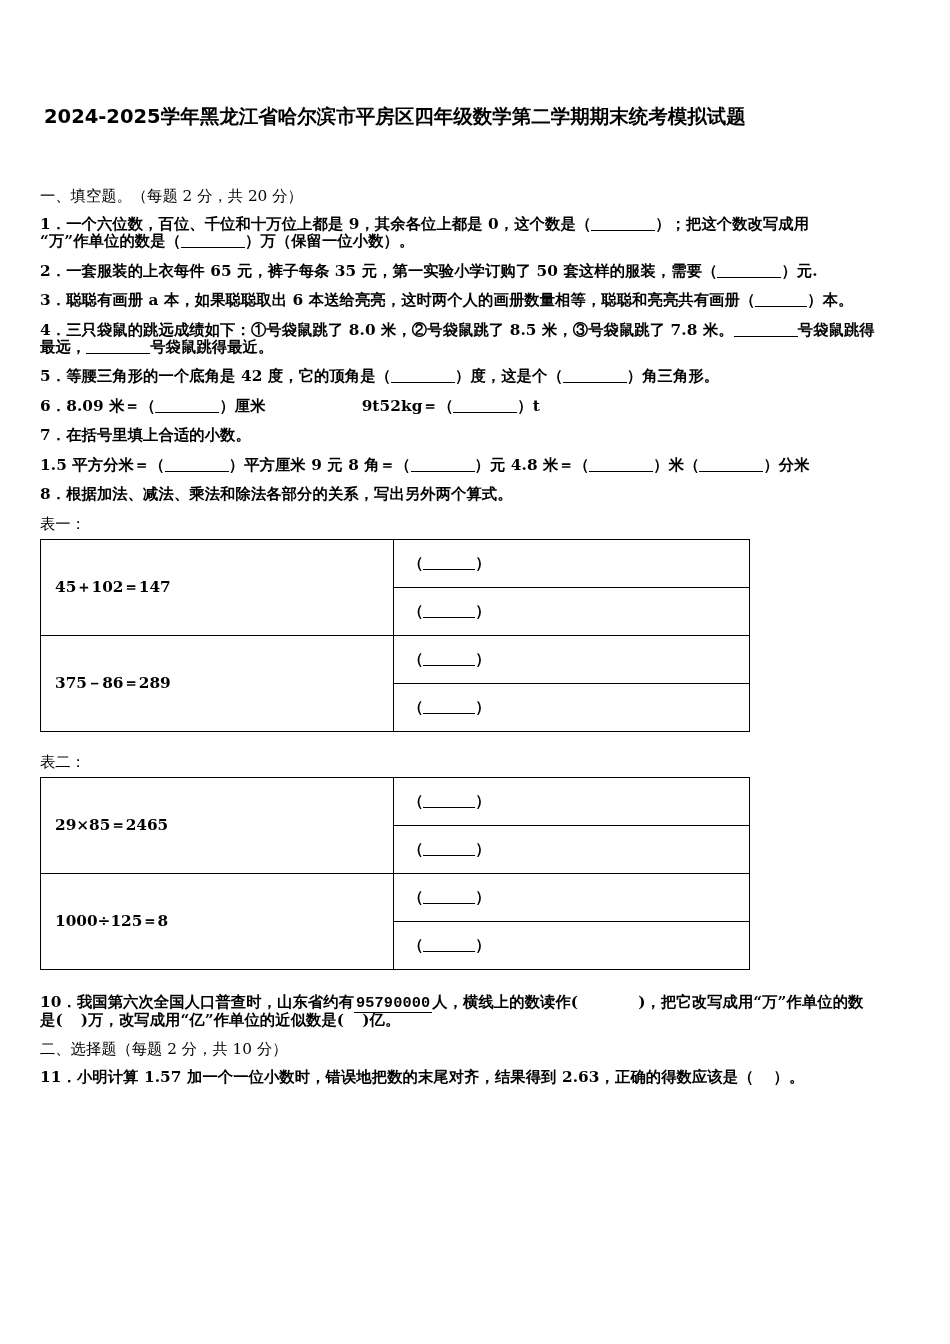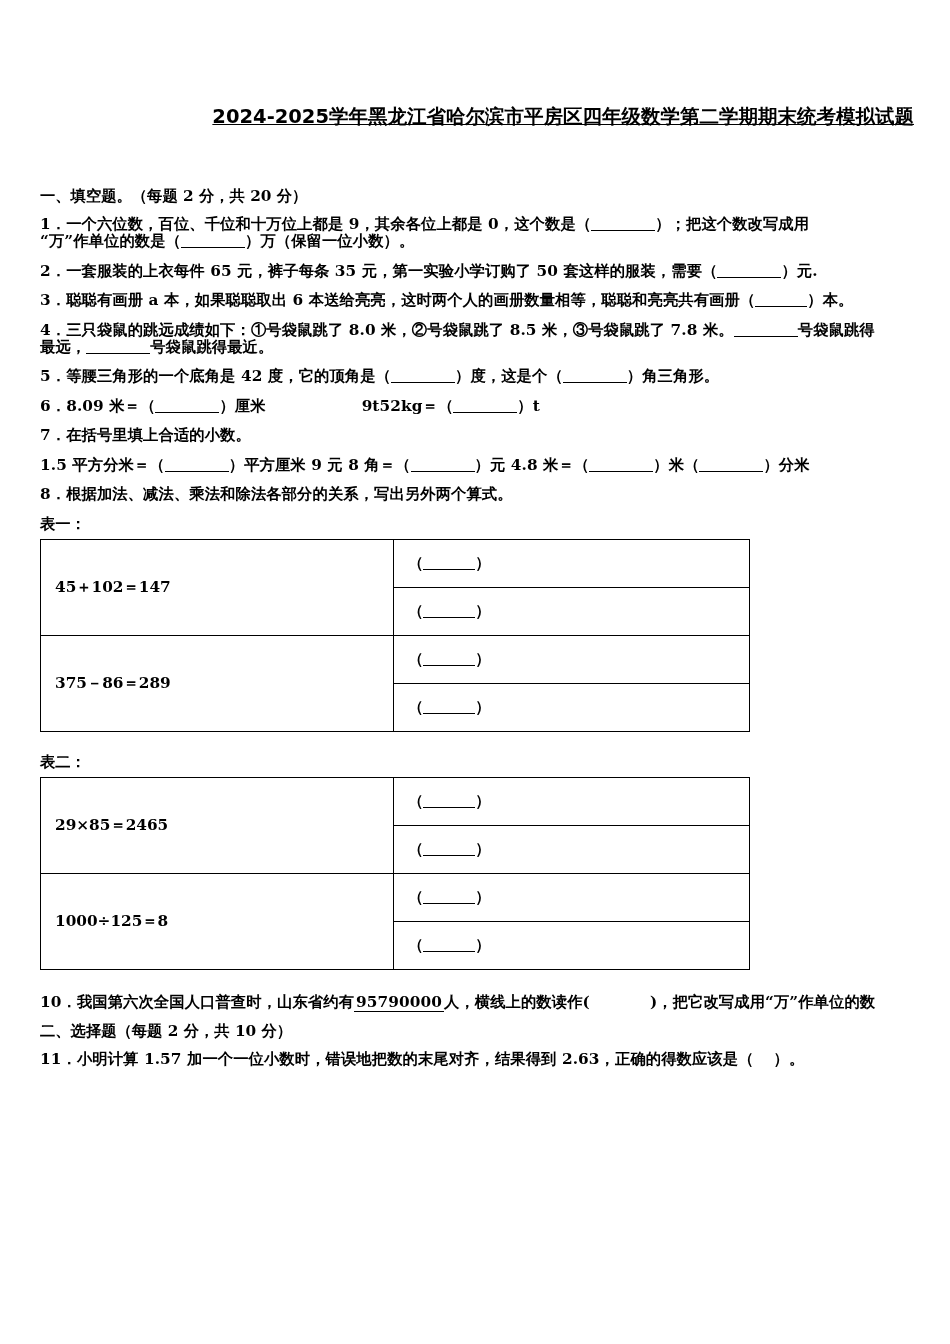--- a/index.html
+++ b/index.html
@@ -20,26 +20,25 @@
     width: 950px;
     height: 1344px;
     padding: 104px 36px 0 40px;
     position: relative;
   }
   .doc-title {
     font-family: "DejaVu Sans", "Liberation Sans", sans-serif;
     font-size: 19.5px;
     font-weight: bold;
     letter-spacing: 0px;
-    text-align: right;
+    text-align: left;
     margin: 0 0 0 0;
     padding-left: 4px;
     line-height: 26px;
     white-space: nowrap;
-    text-decoration: underline;
   }
   .body-block {
     margin-top: 58px;
   }
   .q {
     font-size: 15.3px;
     line-height: 17px;
     margin: 0 0 12.5px 0;
     font-weight: bold;
     letter-spacing: 0.1px;
@@ -56,26 +55,27 @@
     border-bottom: 1.3px solid #000;
     vertical-align: -2px;
   }
   .b-lg { width: 64px; }
   .b-md { width: 52px; }
   .b-sm { width: 30px; }
   .b-free { width: 60px; }
   .uline {
     border-bottom: 1.3px solid #000;
     padding: 0 2px;
+    font-family: Liberation Mono, monospace;
   }
   .gap-lg { display: inline-block; width: 96px; }
 
   .table-label {
     font-size: 15.3px;
-    font-weight: bold;
+    font-weight: normal;
     margin: 0 0 6px 0;
     line-height: 17px;
   }
   table.rel {
     border-collapse: collapse;
     width: 679px;
     margin: 0 0 0 0;
     table-layout: fixed;
   }
   table.rel td {
@@ -93,21 +93,21 @@
     width: 341px;
     height: 47px;
   }
   .cell-blank {
     white-space: nowrap;
   }
   .t-gap { height: 22px; }
   .after-table { height: 24px; }
   .sect-head {
     font-size: 15.3px;
-    font-weight: bold;
+    font-weight: normal;
     line-height: 17px;
     margin: 0 0 11px 0;
   }
 </style>
 </head>
 <body>
 
 <div class="page">
 
   <h1 class="doc-title">2024-2025学年黑龙江省哈尔滨市平房区四年级数学第二学期期末统考模拟试题</h1>
@@ -216,20 +216,23 @@
           </td>
         </tr>
       </tbody>
     </table>
 
     <div class="after-table"></div>
 
 
     <div class="q wrap2">
       <span>10．我国第六次全国人口普查时，山东省约有</span><span class="uline">95790000</span><span>人，横线上的数读作(</span><span class="b-free" style="display:inline-block"></span><span>)，把它改写成用“万”作单位的数</span>
+      <span class="cont">
+        <span>是(</span><span style="display:inline-block;width:18px"></span><span>)万，改写成用“亿”作单位的近似数是(</span><span style="display:inline-block;width:18px"></span><span>)亿。</span>
+      </span>
     </div>
 
     <div class="sect-head">二、选择题（每题 2 分，共 10 分）</div>
 
     <div class="q">
       <span>11．小明计算 1.57 加一个一位小数时，错误地把数的末尾对齐，结果得到 2.63，正确的得数应该是（</span><span style="display:inline-block;width:20px"></span><span>）。</span>
     </div>
 
   </div>
 </div>

